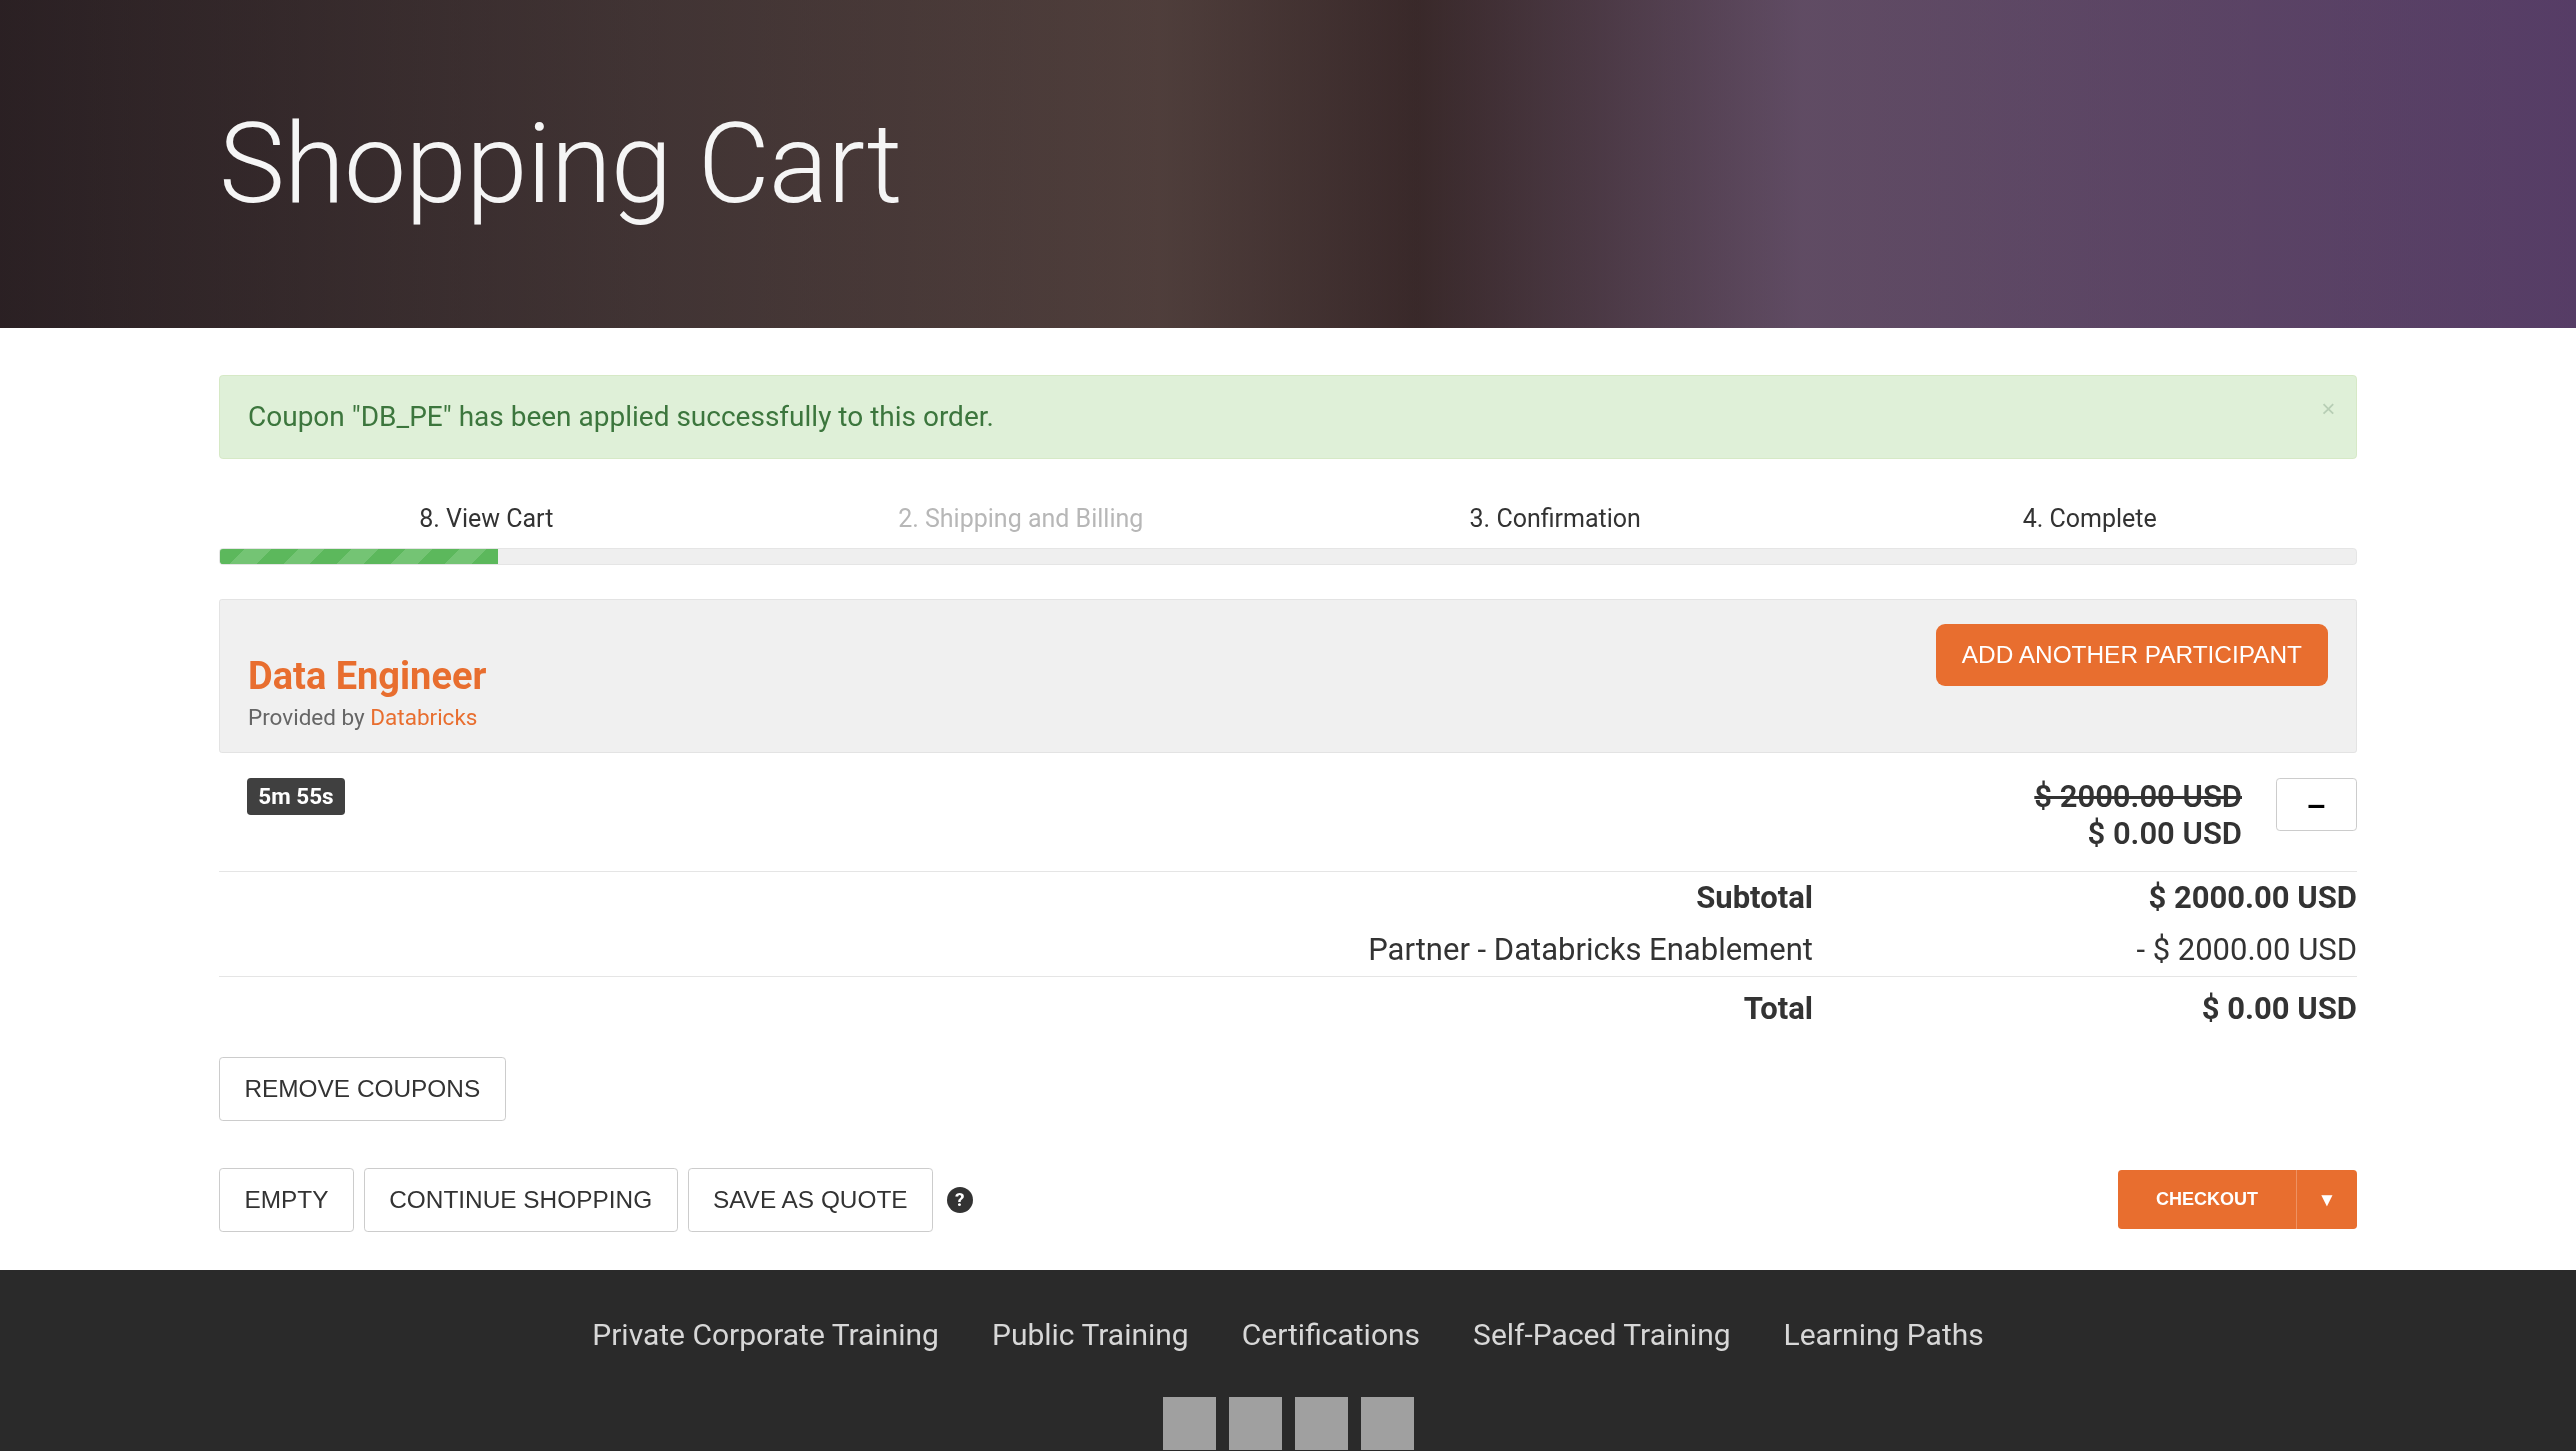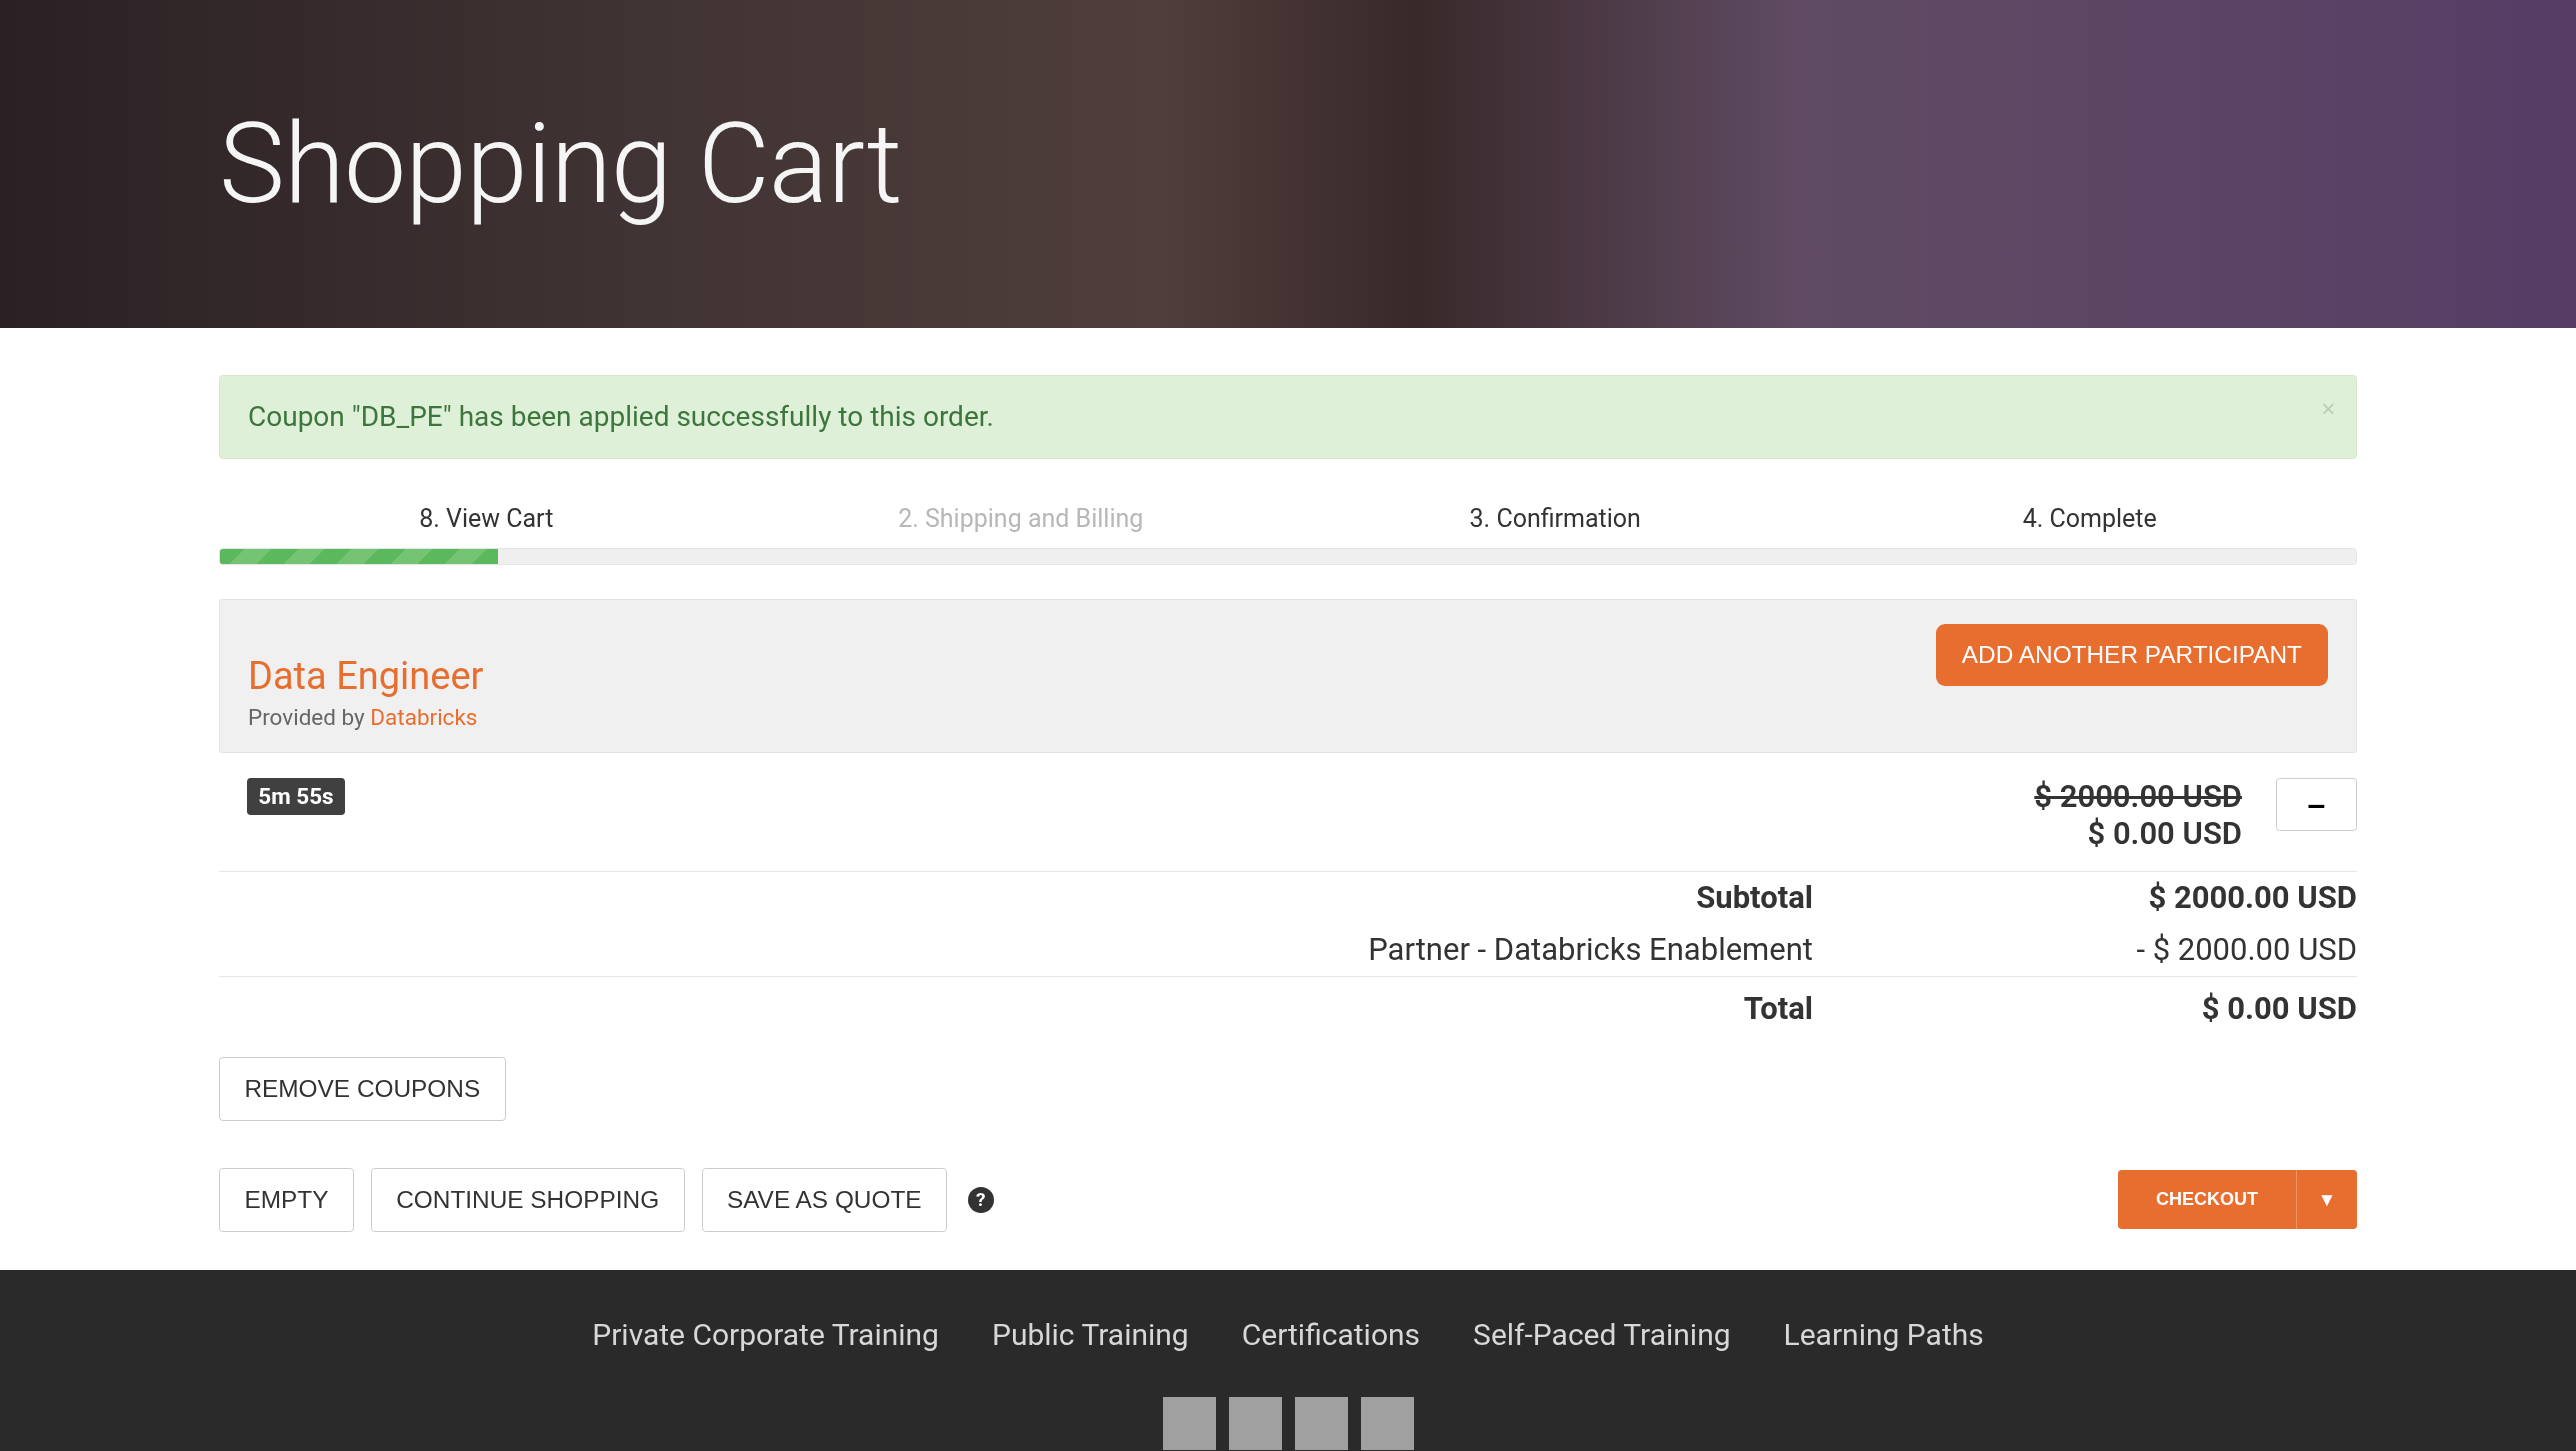--- a/index.html
+++ b/index.html
@@ -107,21 +107,21 @@
     border-radius: 2.8px;
     margin-top: 34px;
     padding: 24.4px 28px 22.5px 28px;
     display: flex;
     justify-content: space-between;
     align-items: flex-start;
   }
   .item-title {
     font-size: 38px;
     color: #e86e2f;
-    font-weight: 400;
+    font-weight: 700;
     margin-top: 30px;
   }
   .item-provided {
     font-size: 22.5px;
     color: #666;
     margin-top: 5.6px;
   }
   .item-provided .provider-link { color: #e86e2f; }
 
   .btn-orange {
@@ -201,21 +201,21 @@
     color: #333;
     cursor: pointer;
   }
 
   
   .actions {
     display: flex;
     align-items: center;
     margin-top: 47px;
     margin-bottom: 38px;
-    gap: 17px;
+    gap: 10px;
   }
   .help-icon {
     width: 26px;
     height: 26px;
     border-radius: 50%;
     background: #333;
     color: #fff;
     font-size: 19px;
     font-weight: 700;
     display: inline-flex;

